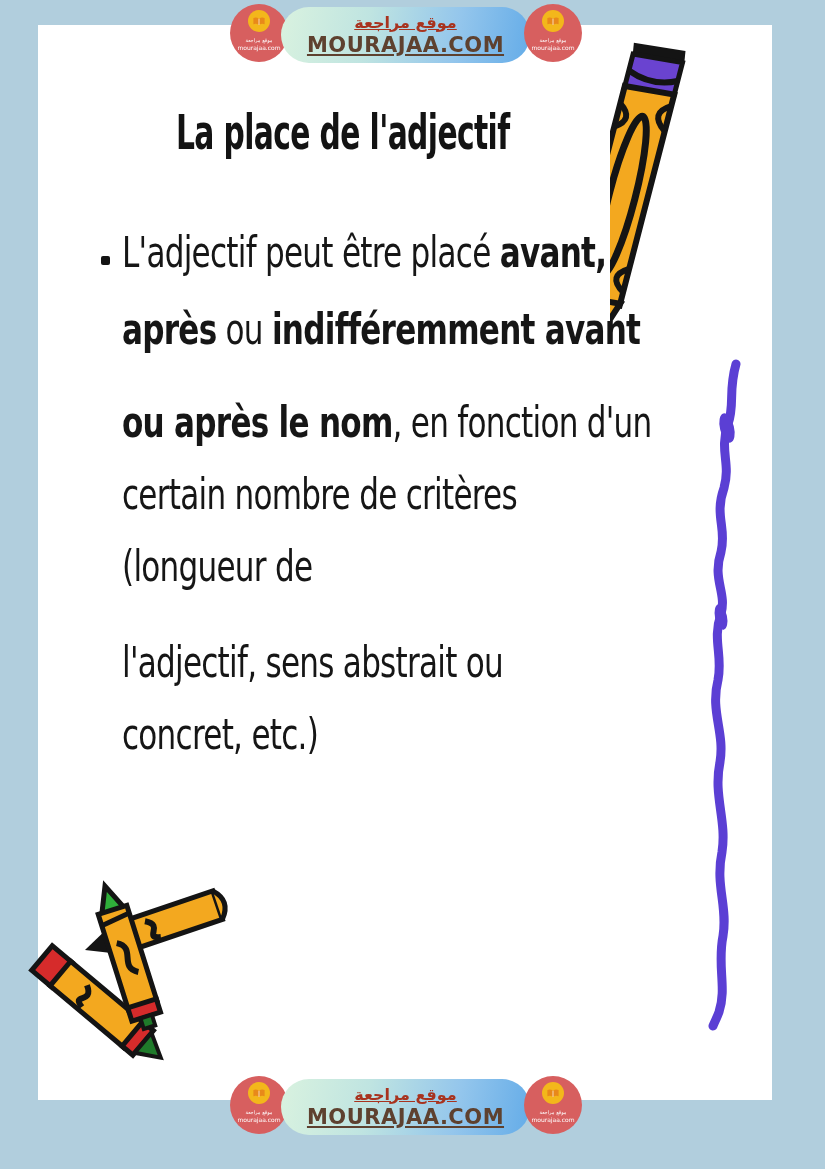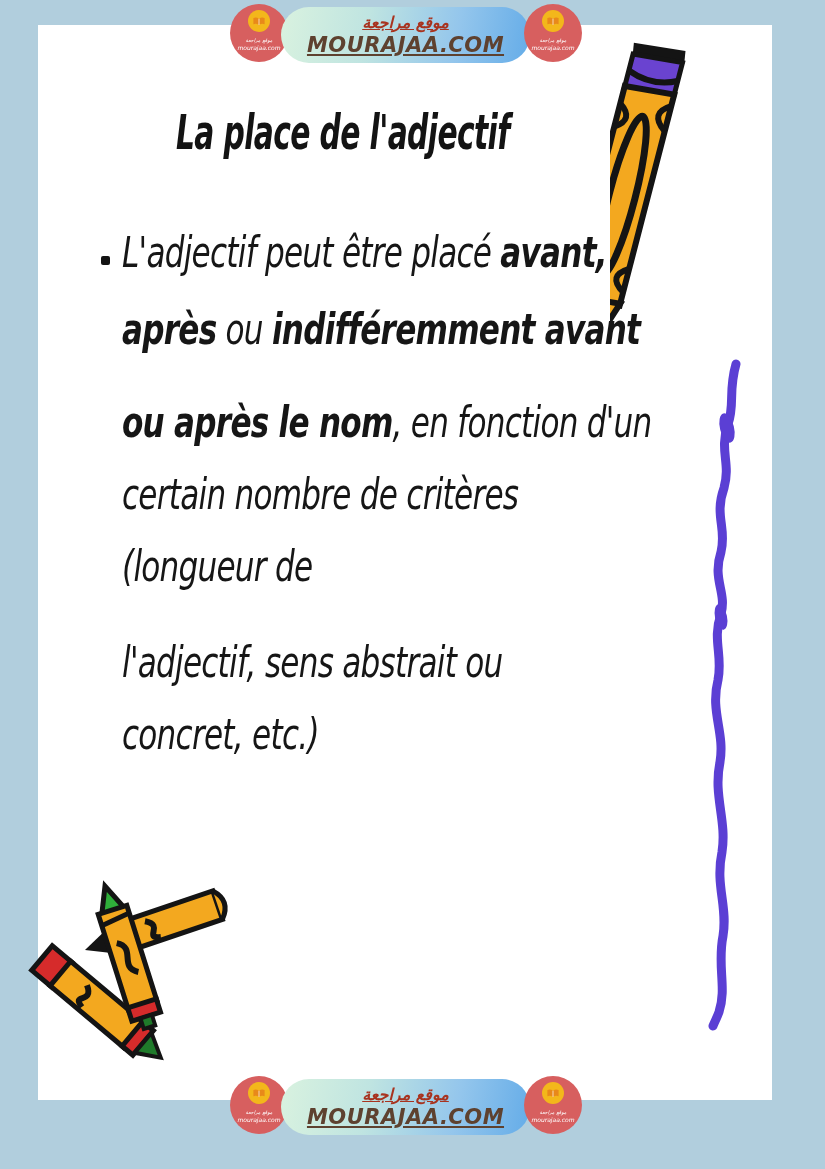--- a/index.html
+++ b/index.html
@@ -1,20 +1,19 @@
 <!DOCTYPE html>
 <html><head>
 <meta charset="utf-8">
 <style>
   html,body { margin:0; padding:0; }
   .canvas {
     position:relative; width:825px; height:1169px;
     background:#b1cedd; overflow:hidden;
     font-family:"DejaVu Sans", sans-serif;
-    font-style:italic;
   }
   .paper {
     position:absolute; left:38px; top:25px; width:734px; height:1075px;
     background:#ffffff;
   }
   
   .brand { position:absolute; left:230px; width:352px; height:62px; }
   .brand.header { top:4px; }
   .brand.footer { top:1076px; }
   .pill {

